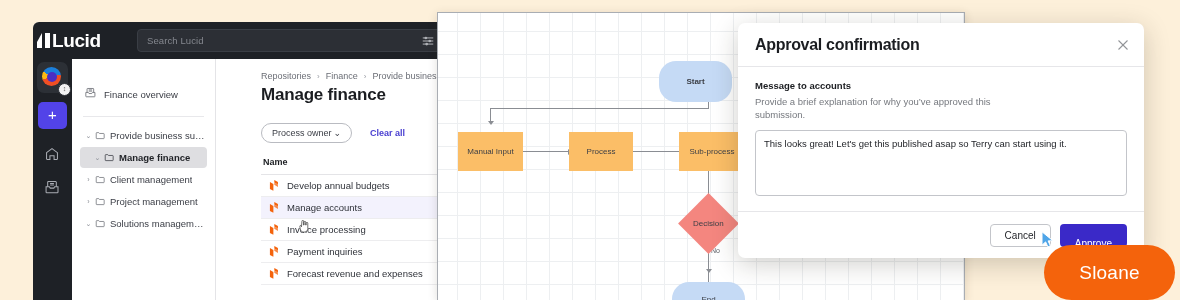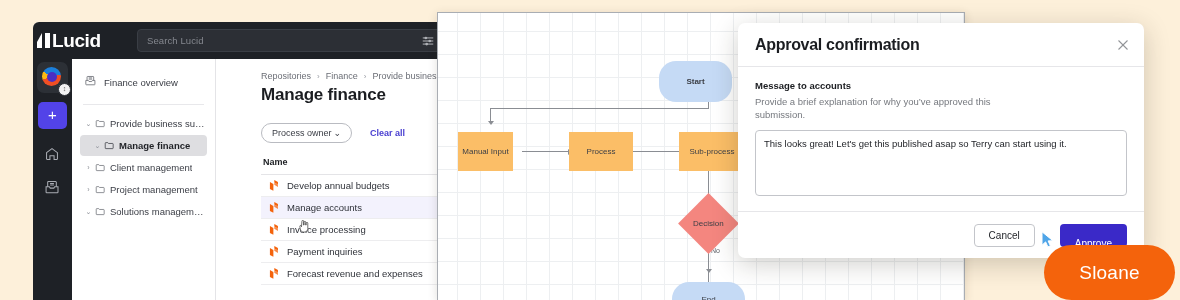--- a/index.html
+++ b/index.html
@@ -93,21 +93,21 @@
   #rail-docs { top: 117px; }
 
   
   #tree-panel {
     position: absolute; left: 39px; top: 37px; width: 144px; bottom: 0;
     background: #fff; border-right: 1px solid #E4E4E7;
     padding: 10px 8px 0 8px;
   }
   #overview-row {
     display: flex; align-items: center; gap: 7px;
-    padding: 4px 4px; border-radius: 4px;
+    padding: 4px 4px; border-radius: 4px; margin-top: 12px;
   }
   #overview-row .lbl { font-size: 9.5px; color: #3A3D45; }
   #tree-divider { height: 1px; background: #E8E8EB; margin: 9px 3px 8px 3px; }
   .tree-item {
     display: flex; align-items: center; height: 21px;
     border-radius: 4px; padding-left: 2px; margin-bottom: 1px;
   }
   .tree-item .caret {
     width: 13px; flex: 0 0 13px; text-align: center;
     font-size: 7px; color: #8B8E96; line-height: 1;
@@ -229,21 +229,21 @@
   #message-textarea {
     margin-top: 9px; height: 66px;
     border: 1px solid #C3C5CA; border-radius: 4px;
     padding: 6px 8px; font-size: 9.5px; color: #24262B;
     line-height: 14px; background: #fff;
   }
   #modal-footer {
     position: absolute; left: 0; right: 0; bottom: 0; height: 47px;
     border-top: 1px solid #E6E6E9;
     display: flex; align-items: center; justify-content: flex-end;
-    gap: 25px; padding-right: 17px;
+    gap: 9px; padding-right: 17px;
   }
   #cancel-button {
     height: 23px; padding: 0 14px; border: 1px solid #C3C5CA;
     border-radius: 4px; background: #fff;
     font-size: 10px; color: #24262B; line-height: 21px;
   }
   #approve-button {
     height: 23px; padding: 8px 15px; border-radius: 4px;
     background: #3A29C8; color: #fff;
     font-size: 10px; line-height: 23px;
@@ -486,21 +486,21 @@
   <div class="conn" style="left:270px; top:157px; width:1.4px; height:31px;"></div>
   <div class="arrow-d" style="left:268px; top:186px;"></div>
 
   <div class="conn" style="left:270px; top:228px; width:1.4px; height:42px;"></div>
   <div class="arrow-d" style="left:268px; top:256px;"></div>
   <div class="edge-lbl" style="left:273px; top:234px;">No</div>
 
   <div class="node term" style="left:221px; top:48px; width:73px; height:41px;font-weight:bold;">
     <span>Start</span>
   </div>
-  <div class="node proc" style="left:20px; top:119px; width:55px; height:39px;">
+  <div class="node proc" style="left:20px; top:119px; width:65px; height:39px;">
     <span>Manual Input</span>
   </div>
   <div class="node proc" style="left:131px; top:119px; width:64px; height:39px;">
     <span>Process</span>
   </div>
   <div class="node proc" style="left:241px; top:119px; width:66px; height:39px;">
     <span>Sub-process</span>
   </div>
   <div class="node dec" style="left:249px; top:189px; width:43px; height:43px;">
     <span>Decision</span>

